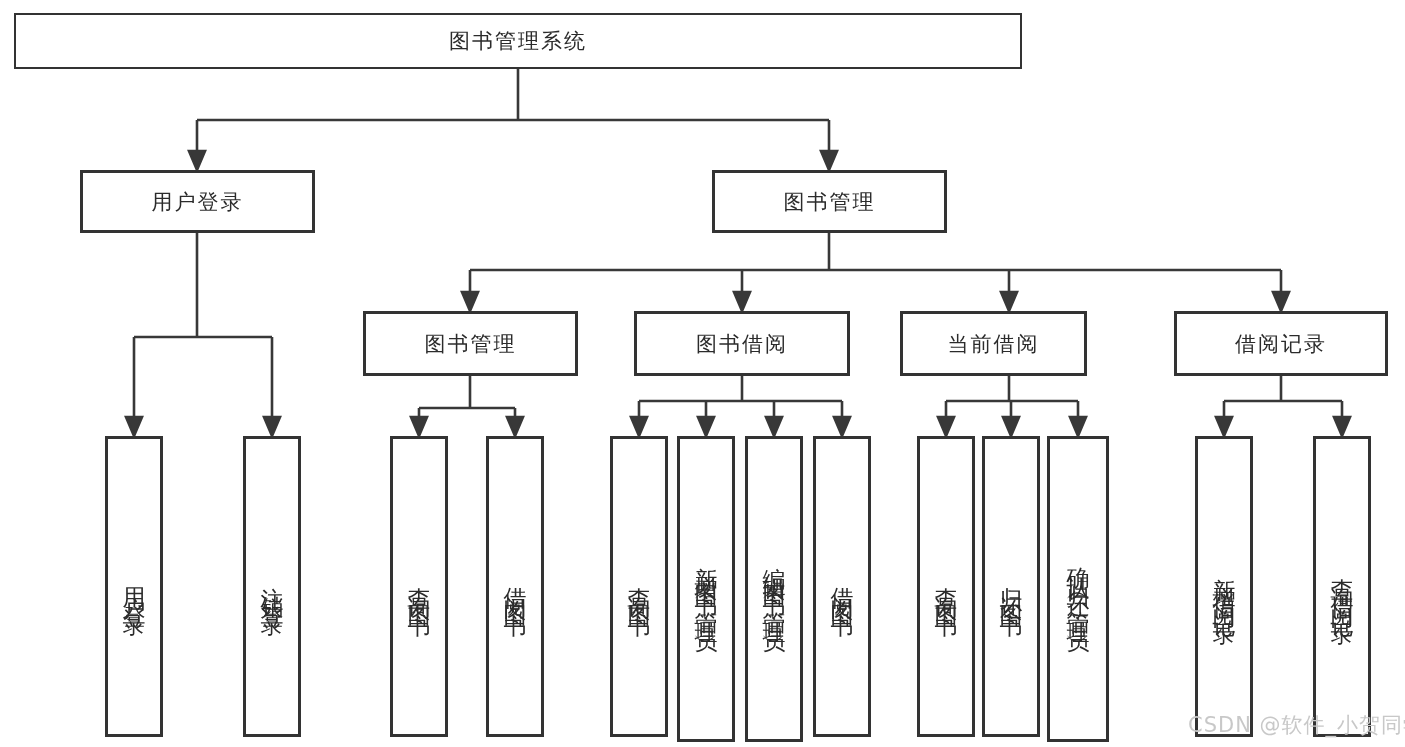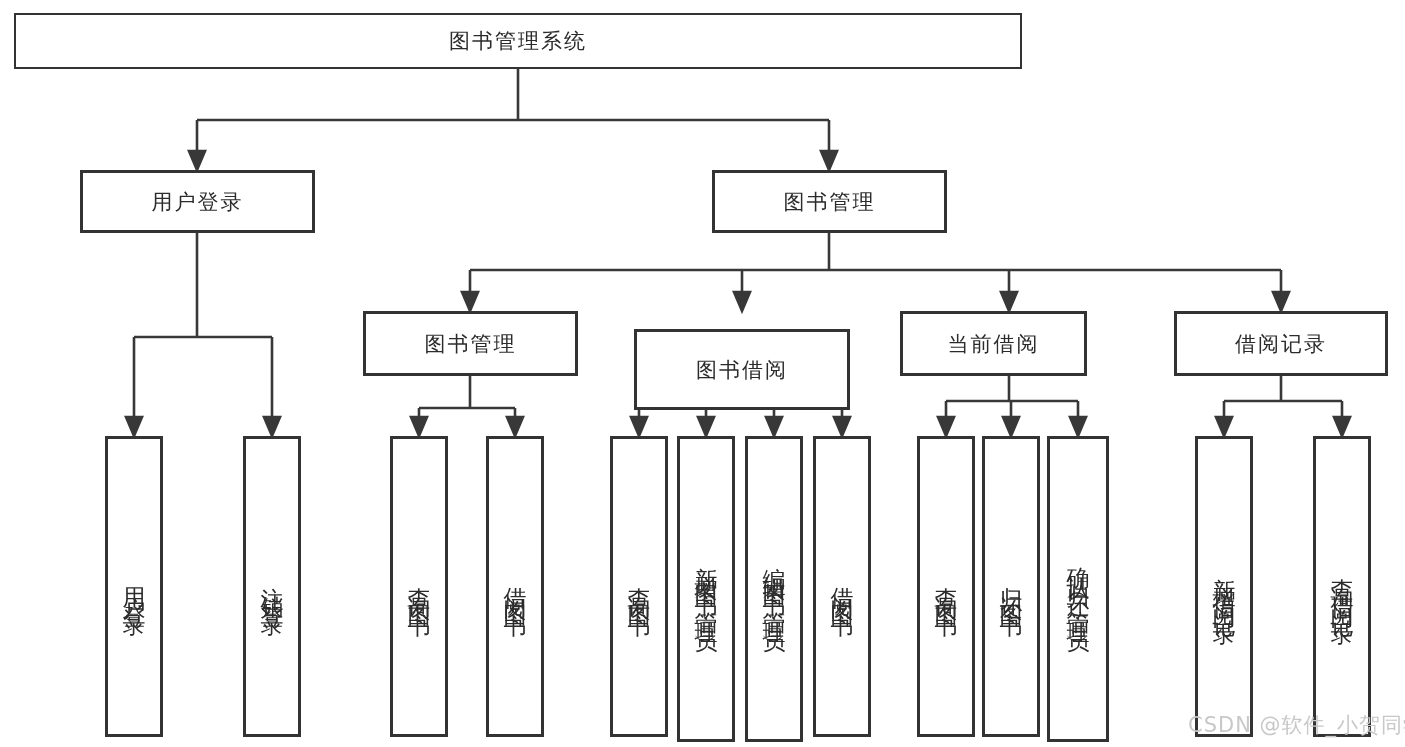--- a/index.html
+++ b/index.html
@@ -110,21 +110,21 @@
   <div class="node h-node" style="left:80px; top:170px; width:235px; height:63px;">
     <span>用户登录</span>
   </div>
   <div class="node h-node" style="left:712px; top:170px; width:235px; height:63px;">
     <span>图书管理</span>
   </div>
 
   <div class="node h-node" style="left:363px; top:311px; width:215px; height:65px;">
     <span>图书管理</span>
   </div>
-  <div class="node h-node" style="left:634px; top:329px; width:216px; height:81px;">
+  <div class="node h-node" style="left:634px; top:311px; width:216px; height:65px;">
     <span>图书借阅</span>
   </div>
   <div class="node h-node" style="left:900px; top:311px; width:187px; height:65px;">
     <span>当前借阅</span>
   </div>
   <div class="node h-node" style="left:1174px; top:311px; width:214px; height:65px;">
     <span>借阅记录</span>
   </div>
 
   <div class="node v-node" style="left:105px; top:436px; width:58px; height:301px;">

